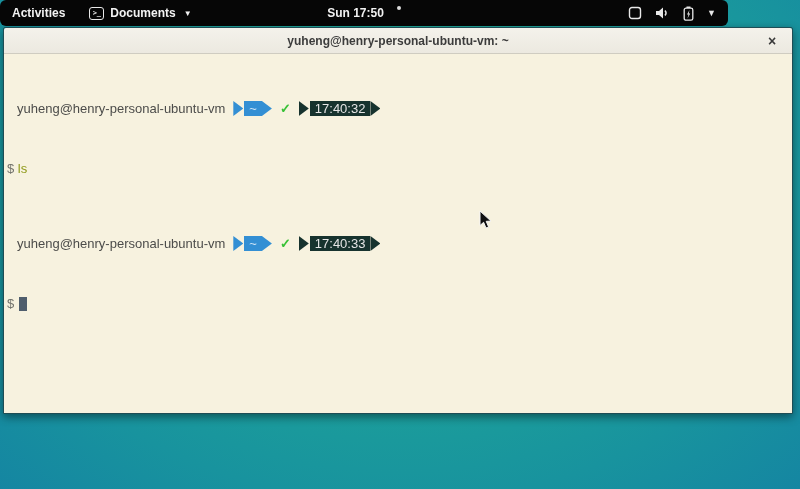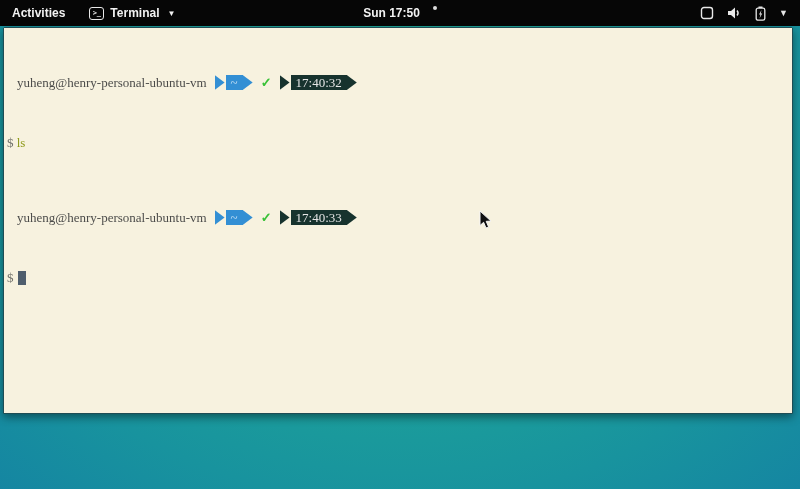--- a/index.html
+++ b/index.html
@@ -5,24 +5,24 @@
   * { margin:0; padding:0; box-sizing:border-box; }
   html,body { width:800px; height:489px; overflow:hidden; }
   body {
     font-family:"Liberation Sans","DejaVu Sans",sans-serif;
     background: radial-gradient(ellipse 120% 150% at 50% 35%, #23b493 0%, #18939e 45%, #1176a6 78%, #0c609b 100%);
     position:relative;
   }
 
   
   .topbar {
-    position:absolute; top:0; left:0; width:800px; height:26px;
+    position:absolute; top:0; left:0; width:728px; height:26px;
     background:#060606; color:#f2f2f2;
     display:flex; align-items:center;
-    font-size:12px; font-weight:bold;
+    font-size:12px; font-weight:bold;border-radius:6px;
   }
   .topbar .activities { padding:0 14px 0 12px; height:100%; display:flex; align-items:center; cursor:default; }
   .topbar .appmenu { display:flex; align-items:center; gap:6px; padding:0 10px; height:100%; }
   .term-glyph {
     width:15px; height:13px; border:1px solid #e8e8e8; border-radius:3px;
     font-family:"DejaVu Sans Mono",monospace; font-size:7px; font-weight:bold;
     display:flex; align-items:center; justify-content:center; color:#e8e8e8; letter-spacing:0;
   }
   .caret-down { font-size:8px; margin-left:2px; }
   .topbar .clock-wrap {
@@ -52,21 +52,21 @@
     border-radius:2px 2px 0 0;
   }
   .titlebar .close {
     position:absolute; right:10px; top:0; height:26px; width:20px;
     display:flex; align-items:center; justify-content:center;
     font-size:14px; font-weight:bold; color:#3a3a3a; cursor:default;
   }
 
   .term {
     flex:1; background:var(--terminal_bg);
-    font-family:Liberation Serif, serif;
+    font-family:Liberation Sans, sans-serif;
     font-size:13px; line-height:15px; color:#4a4a48;
     padding:2px 0 0 3px; white-space:pre; overflow:hidden;
   }
   .line { height:15px; display:flex; align-items:center; }
   .prompt-line { padding-left:10px; }
   .u-name { color:#4c4c4a; }
 
   
   .pl-arrow, .pl-point {
     width:10px; height:15px; flex:0 0 auto;
@@ -93,21 +93,21 @@
   
   .pointer { position:absolute; left:479px; top:210px; z-index:50; pointer-events:none; }
 </style>
 </head>
 <body>
 
 <div class="topbar">
   <div class="activities">Activities</div>
   <div class="appmenu">
     <span class="term-glyph">&gt;_</span>
-    <span>Terminal</span>
+    <span>Documents</span>
     <span class="caret-down">▼</span>
   </div>
   <div class="clock-wrap">
     <div class="inner">
       <span>Sun 17:50</span>
       <span class="notif-dot"></span>
     </div>
   </div>
   <div class="sysarea">
     <svg width="14" height="14" viewBox="0 0 14 14">
@@ -120,20 +120,24 @@
     <svg width="11" height="15" viewBox="0 0 11 15">
       <rect x="3.5" y="0.5" width="4" height="1.5" fill="#e8e8e8"></rect>
       <rect x="1.2" y="2.2" width="8.6" height="12" rx="1.8" fill="none" stroke="#e8e8e8" stroke-width="1.3"></rect>
       <polygon points="6.5,4 4,8.4 5.5,8.4 4.5,12.4 7.2,7.6 5.7,7.6" fill="#e8e8e8"></polygon>
     </svg>
     <span class="sys-caret">▼</span>
   </div>
 </div>
 
 <div class="window">
+  <div class="titlebar">
+    <span>yuheng@henry-personal-ubuntu-vm: ~</span>
+    <span class="close">×</span>
+  </div>
 
   <div class="term">
 
     <div class="line prompt-line">
       <span class="u-name">yuheng@henry-personal-ubuntu-vm</span>
       <span class="gap8"></span>
       <span class="pl-arrow blue"></span>
       <span class="pl-body blue">~</span>
       <span class="pl-point blue"></span>
       <span class="gap6"></span>

